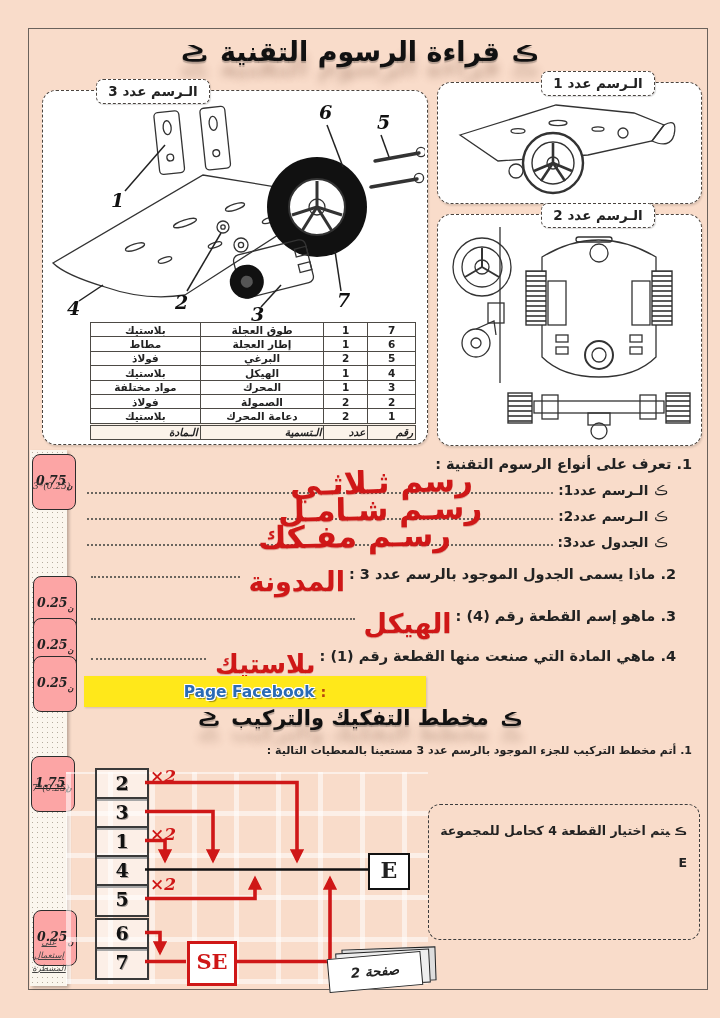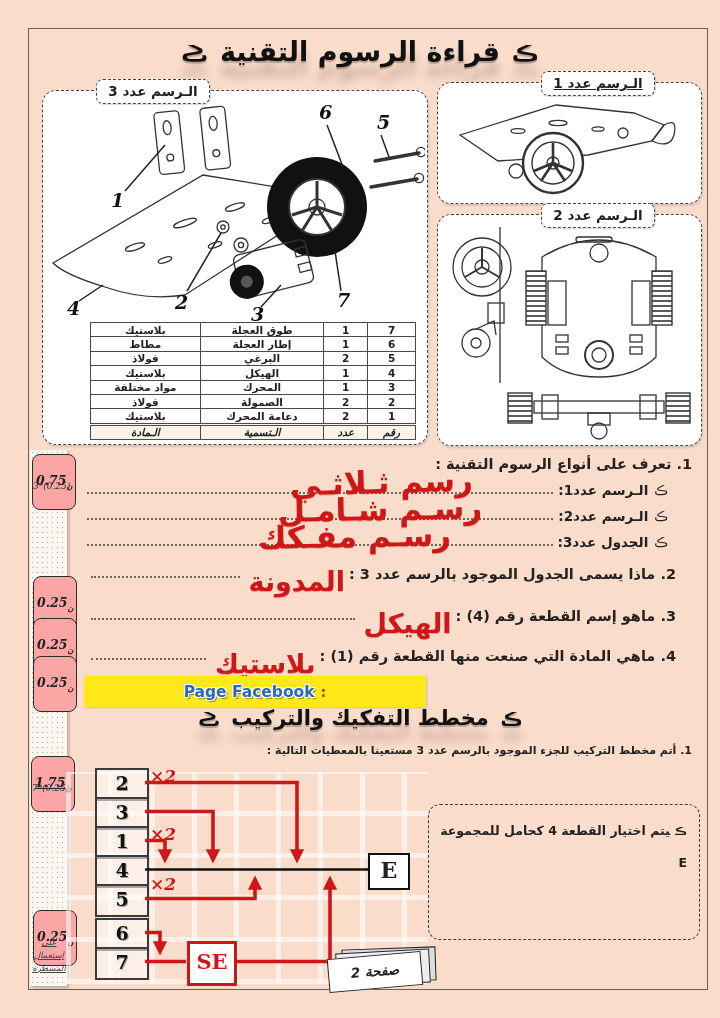--- a/index.html
+++ b/index.html
@@ -17,21 +17,21 @@
   
   .panel{background:#fff;border:1.6px dashed #4a443f;border-radius:14px;box-shadow:1px 2px 2px rgba(0,0,0,.12);}
   .tab{background:#fff;border:1.5px dashed #4a443f;border-radius:7px;text-align:center;
        font-weight:bold;font-size:13.5px;direction:rtl;line-height:23px;z-index:5;box-shadow:1px 1px 1px rgba(0,0,0,.15);}
   svg text.pnum{font:italic bold 19px "DejaVu Serif",serif;fill:#111;}
   svg .ln{stroke:#333;stroke-width:1.3;fill:none;}
   
   table.parts{border-collapse:collapse;direction:rtl;}
   table.parts td{border:1.2px solid #4d4a45;font-size:10.5px;font-weight:bold;text-align:center;
                  height:13.4px;padding:0 2px;white-space:nowrap;}
-  table.parts tr.hrow td{font-style:italic;letter-spacing:2px;border-top:3px double #4d4a45;background:#fbf3ea;}
+  table.parts tr.hrow td{font-style:italic;letter-spacing:2px;border-top:3px double #4d4a45;background:#fbf3ea;text-align:right;}
   
   .mstrip{left:30px;top:450px;width:37px;height:536px;background:#fbf6ee;
           background-image:radial-gradient(#b5ad9f 0.7px,transparent 0.9px);background-size:5px 5px;
           box-shadow:2px 2px 3px rgba(0,0,0,.25);}
   .mark{border:1.6px solid #2c2c2c;border-radius:8px;background:#fca5a5;font:italic bold 12.5px "DejaVu Serif",serif;
         padding:18px 3px;white-space:nowrap;}
   .mark .noon{font-size:8px;vertical-align:sub;}
   .msub{font:italic 9px "DejaVu Serif",serif;color:#333;white-space:nowrap;}
   .msub2{font:italic 8.5px "DejaVu Sans",sans-serif;color:#444;width:36px;text-align:center;
          direction:rtl;line-height:1.5;text-decoration:underline;}
@@ -78,21 +78,21 @@
 <body>
 
 <div class="page">
 
   <div class="abs frame"></div>
 
   <div class="abs main-title calli">
     <span class="orn">ڪ</span><span>قراءة الرسوم التقنية</span><span class="orn flip">ڪ</span>
   </div>
 
-  <div class="abs tab" style="left:541px;top:71px;width:112px;text-decoration:underline;">الـرسم عدد 1</div>
+  <div class="abs tab" style="left:541px;top:71px;width:112px;">الـرسم عدد 1</div>
   <div class="abs panel" style="left:437px;top:82px;width:263px;height:120px;">
     <svg width="263" height="120" viewBox="0 0 263 120">
       <polygon class="ln" fill="#fff" points="22,52 118,22 196,30 226,42 214,58 150,72 60,78"></polygon>
       <path class="ln" fill="#fff" d="M214,58 L226,42 Q240,34 236,52 Q232,66 214,58 Z"></path>
       <ellipse class="ln" cx="80" cy="48" rx="7" ry="2.4"></ellipse>
         <ellipse class="ln" cx="120" cy="40" rx="9" ry="2.6"></ellipse>
       <ellipse class="ln" cx="160" cy="46" rx="6" ry="2.2"></ellipse>
         <circle class="ln" cx="185" cy="50" r="5"></circle>
       <circle cx="115" cy="80" r="30" fill="#fff" stroke="#333" stroke-width="2.4"></circle>
       <circle cx="115" cy="80" r="21" fill="#fff" stroke="#333" stroke-width="1.4"></circle>

